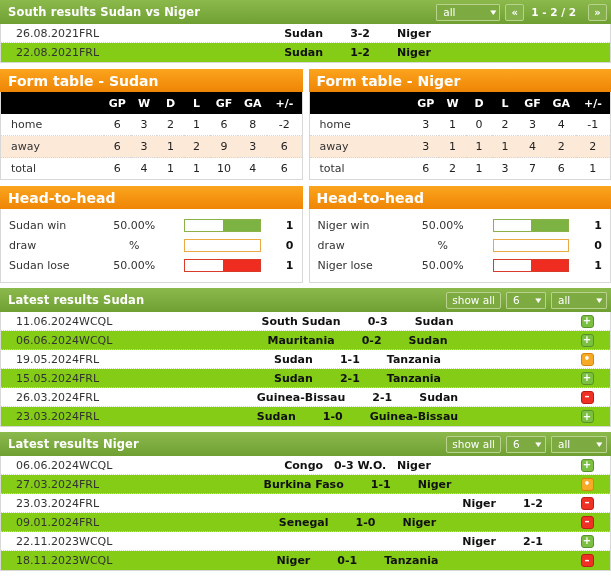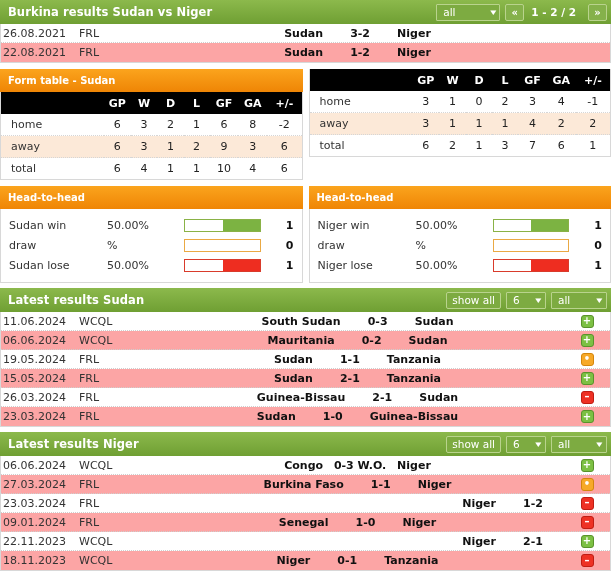--- a/index.html
+++ b/index.html
@@ -30,21 +30,21 @@
     flex:1 1 auto;white-space:nowrap;letter-spacing:.1px;
   }
   
   .hdr-orange{
     height:23px;
     background:#f5900c;
     background-image:linear-gradient(#fba41d,#ef8505);
     display:flex;align-items:center;
     padding:0 8px;box-sizing:border-box;
   }
-  .hdr-orange .title{color:#fff;font-weight:bold;font-size:10px;white-space:nowrap;}
+  .hdr-orange .title{color:#fff;font-weight:bold;font-size:14px;white-space:nowrap;}
 
   
   .ctl-select{
     height:17px;min-width:64px;
     background:#7dab41;
     border:1px solid #b9d38d;
     color:#ffffff;font-size:10.5px;
     display:flex;align-items:center;justify-content:space-between;
     padding:0 4px 0 6px;box-sizing:border-box;
     margin-left:5px;border-radius:1px;
@@ -68,23 +68,23 @@
   }
 
   
   .mrow{
     display:flex;align-items:center;
     height:19px;
     border-bottom:1px dotted #cfcfcf;
     box-sizing:border-box;
     font-size:11px;
   }
-  .mrow.alt{background:#fca5a5;}
+  .mrow.alt{background:#84cc16;}
   .mrow:last-child{border-bottom:none;}
-  .c-date{width:78px;padding-left:2px;box-sizing:border-box;color:#333;}
+  .c-date{width:78px;padding-left:15px;box-sizing:border-box;color:#333;}
   .c-comp{width:72px;color:#333;}
   .c-home{flex:1 1 auto;text-align:right;font-weight:bold;color:#111;padding-right:6px;}
   .c-score{width:62px;text-align:center;font-weight:bold;color:#111;white-space:nowrap;}
   .c-away{flex:1 1 auto;text-align:left;font-weight:bold;color:#111;padding-left:6px;}
   .c-ico{width:46px;display:flex;justify-content:center;align-items:center;}
 
   .badge{
     width:13px;height:13px;border-radius:3px;
     display:flex;align-items:center;justify-content:center;
     font-size:10px;font-weight:bold;color:#fff;line-height:1;
@@ -108,21 +108,21 @@
   table.ft thead th.lbl{text-align:left;}
   table.ft td{height:19px;text-align:center;color:#222;border-bottom:1px dotted #d6d6d6;}
   table.ft tr:last-child td{border-bottom:none;}
   table.ft td.lbl{text-align:left;padding-left:10px;color:#333;}
   table.ft tr.tint td{background:#fce9d8;}
 
   
   .h2h{padding:6px 8px 7px 8px;box-sizing:border-box;}
   .h2h-row{display:flex;align-items:center;height:20px;gap:16px;}
   .h2h-label{width:88px;color:#333;font-size:11px;}
-  .h2h-pct{width:58px;text-align:left;color:#333;font-size:11px;padding-right:7px;}
+  .h2h-pct{width:58px;text-align:center;color:#333;font-size:11px;padding-right:7px;}
   .bar{
     width:82px;height:13px;box-sizing:border-box;background:#ffffff;
     position:relative;overflow:hidden;
   }
   .bar.green{border:1px solid #8ab246;}
   .bar.orange{border:1px solid #eaa944;}
   .bar.red{border:1px solid #d93b2b;}
   .bar .fill{position:absolute;top:0;bottom:0;right:0;}
   .bar .fill.green{background:#7cb342;}
   .bar .fill.red{background:#ee2d20;}
@@ -131,21 +131,21 @@
   .sp6{height:6px;}
   .sp5{height:5px;}
 </style>
 </head>
 <body>
 
 <div class="page">
 
   <div>
     <div class="hdr-green">
-      <span class="title">Burkina results Sudan vs Niger</span>
+      <span class="title">South results Sudan vs Niger</span>
       <div class="ctl-select">
         <span>all</span>
         <span class="chev">▾</span>
       </div>
       <div class="pg-btn">
         <span>«</span>
       </div>
       <span class="pg-label">1 - 2 / 2</span>
       <div class="pg-btn">
         <span>»</span>
@@ -222,20 +222,23 @@
                 <td>10</td>
                 <td>4</td>
                 <td>6</td>
               </tr>
             </tbody>
         </table>
       </div>
     </div>
 
     <div class="col">
+      <div class="hdr-orange">
+        <span class="title">Form table - Niger</span>
+      </div>
       <div class="ft-wrap">
         <table class="ft">
           <thead>
               <tr>
             <th class="lbl" style="width:108px"></th>
             <th style="width:26px">GP</th>
             <th style="width:26px">W</th>
             <th style="width:26px">D</th>
             <th style="width:26px">L</th>
             <th style="width:28px">GF</th>

